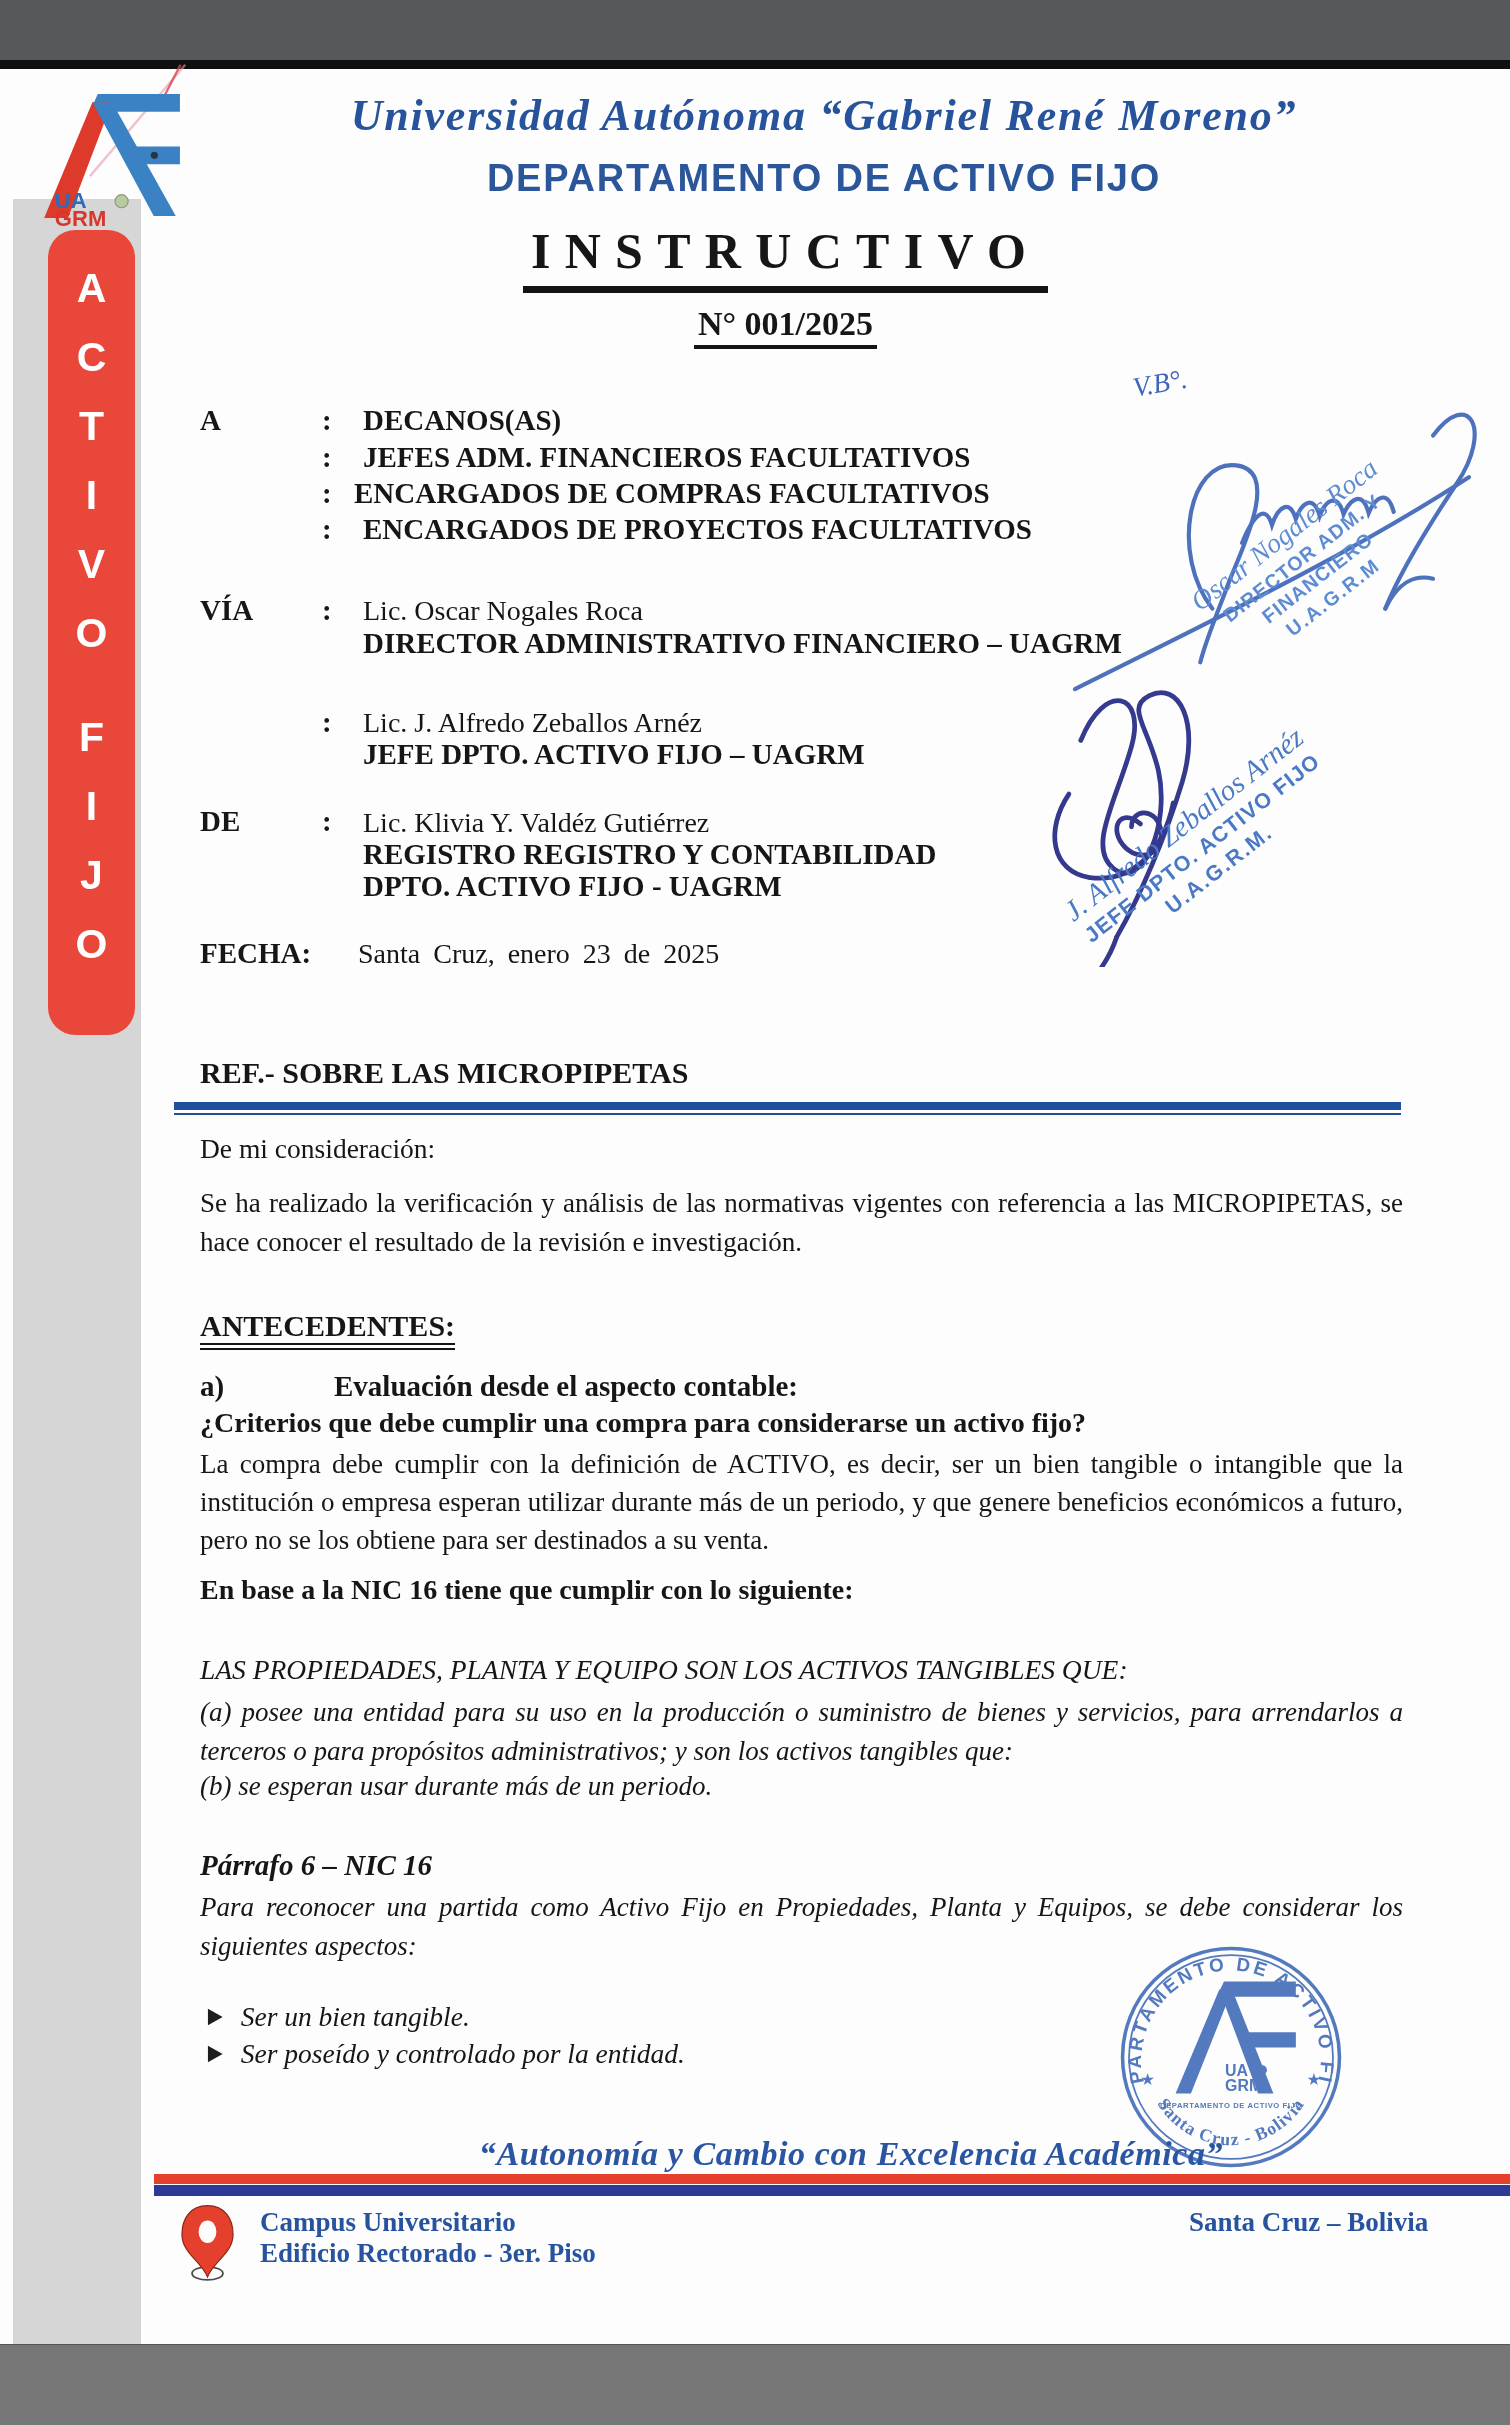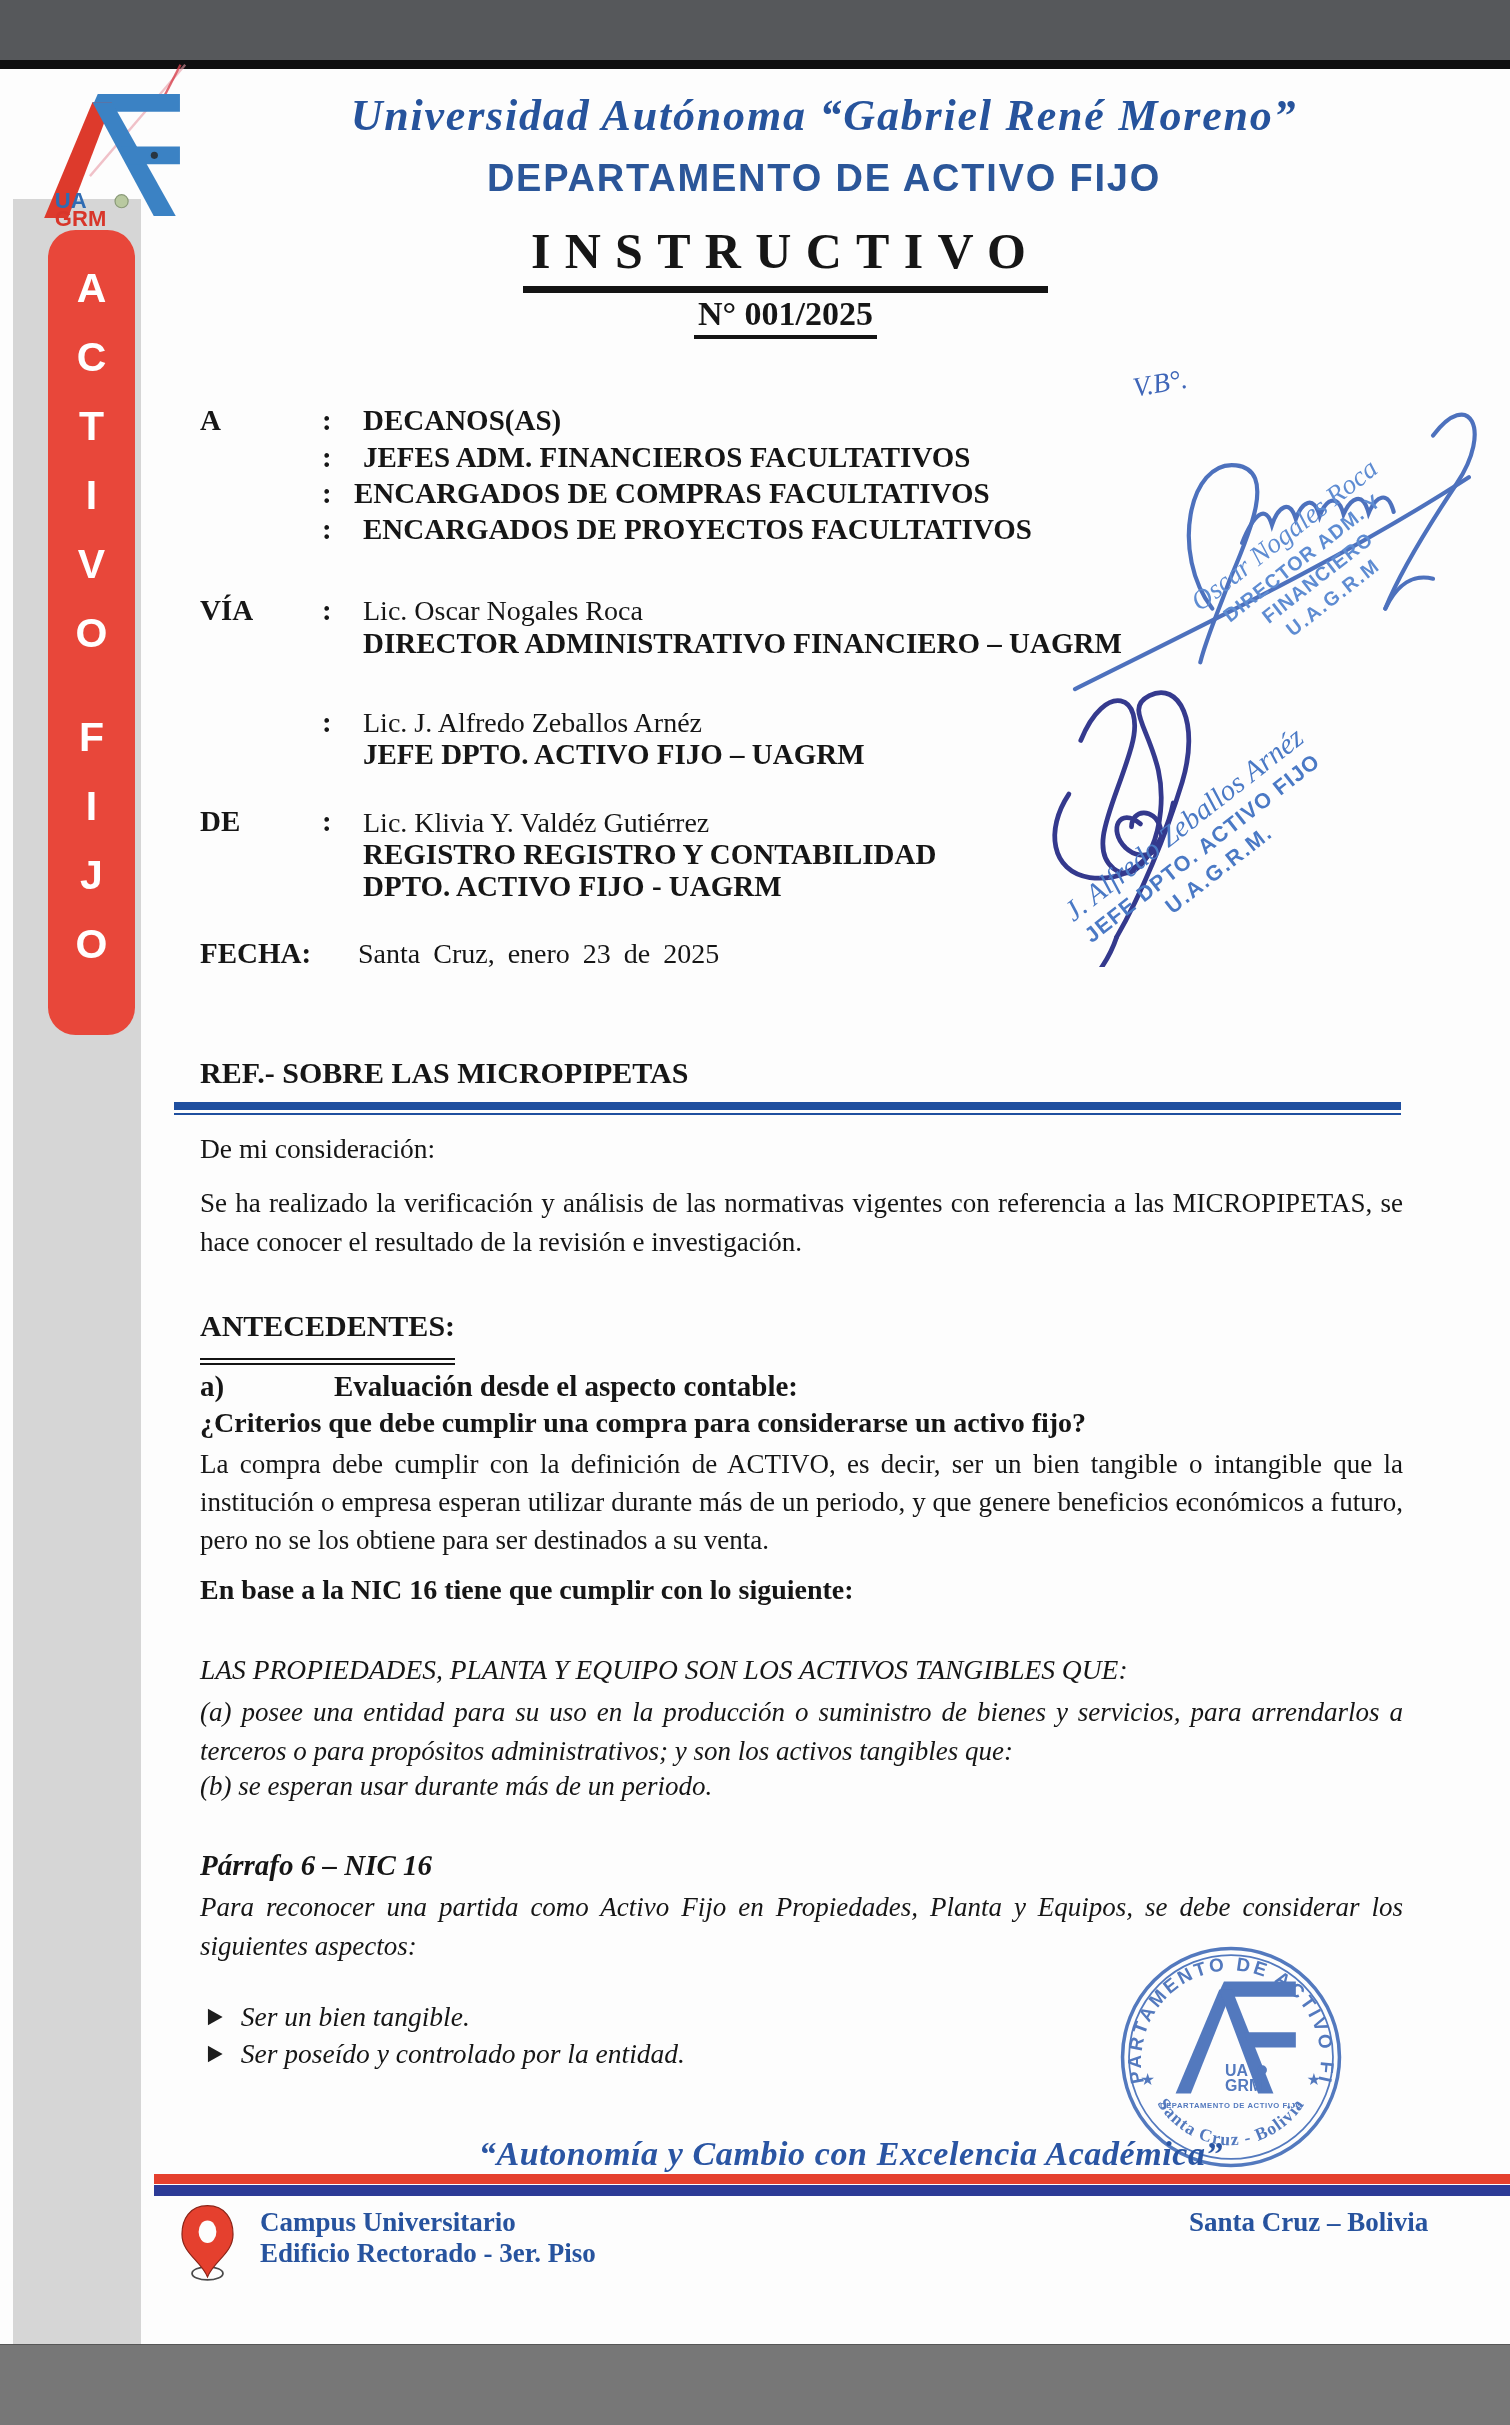--- a/index.html
+++ b/index.html
@@ -21,27 +21,27 @@
   .side-tab span{font-family:"Liberation Sans","DejaVu Sans",sans-serif;font-weight:bold;color:#fff;
                  font-size:41px;line-height:39px;margin-bottom:30px;}
   .side-tab span.gap{margin-top:35px;}
   
   .header-text{left:179px;top:90px;width:1290px;text-align:center;}
   .uni-title{font-size:44px;font-weight:bold;font-style:italic;color:#26539c;letter-spacing:1.8px;}
   .dept-title{margin-top:15.5px;font-size:38px;font-weight:bold;color:#2b5699;letter-spacing:1.8px;}
   .doc-title{left:251px;top:222px;width:1069px;text-align:center;}
   .doc-title .big{display:inline-block;font-size:50px;font-weight:bold;letter-spacing:14.3px;
                   border-bottom:7.2px solid #141414;padding:0 8.4px 6px 8.4px;}
-  .doc-title .num{margin-top:2px;}
+  .doc-title .num{margin-top:12px;}
   .doc-title .num span{display:inline-block;font-size:34px;font-weight:bold;border-bottom:4.2px solid #141414;padding:0 3.6px 2.4px 3.6px;}
   .meta{font-size:29px;}
   .rule-blue{left:174px;top:1102px;width:1227px;}
   .rule-blue .r1{height:7.8px;background:#1f4f9f;}
   .rule-blue .r2{height:2.4px;background:#1f4f9f;margin-top:3px;}
-  .dbl-underline{display:inline-block;border-bottom:7.8px double #141414;padding-bottom:15px;}
+  .dbl-underline{display:inline-block;border-bottom:7.8px double #141414;padding-bottom:0;}
   .bullet-row{display:flex;align-items:center;gap:16.7px;}
   .caption{transform:rotate(-38deg);text-align:center;line-height:1.25;}
   .footer-quote{left:251px;top:2135px;width:1200px;text-align:center;font-size:34px;font-weight:600;
                 font-style:italic;color:#2a55a3;letter-spacing:0.6px;}
   .bar-red{left:154px;top:2174px;width:1356px;height:10px;background:#e5402e;}
   .bar-blue{left:154px;top:2185px;width:1356px;height:11.3px;background:#2c3a96;}
   .footer-blue{color:#27539e;font-size:27px;font-weight:600;}
 </style>
 </head>
 <body>

